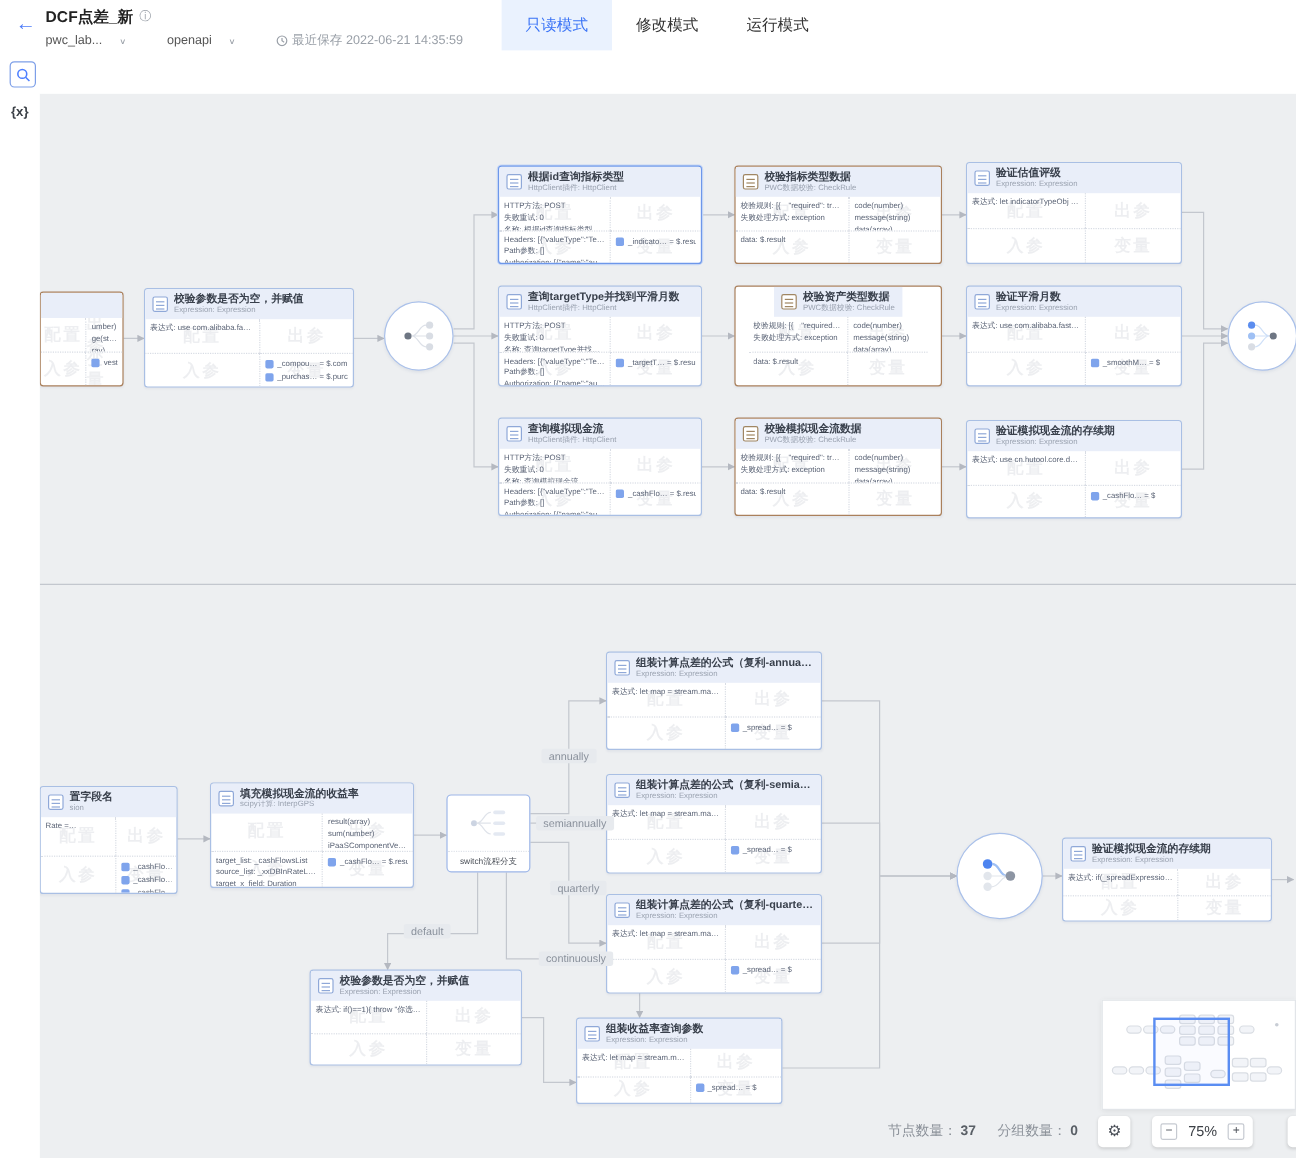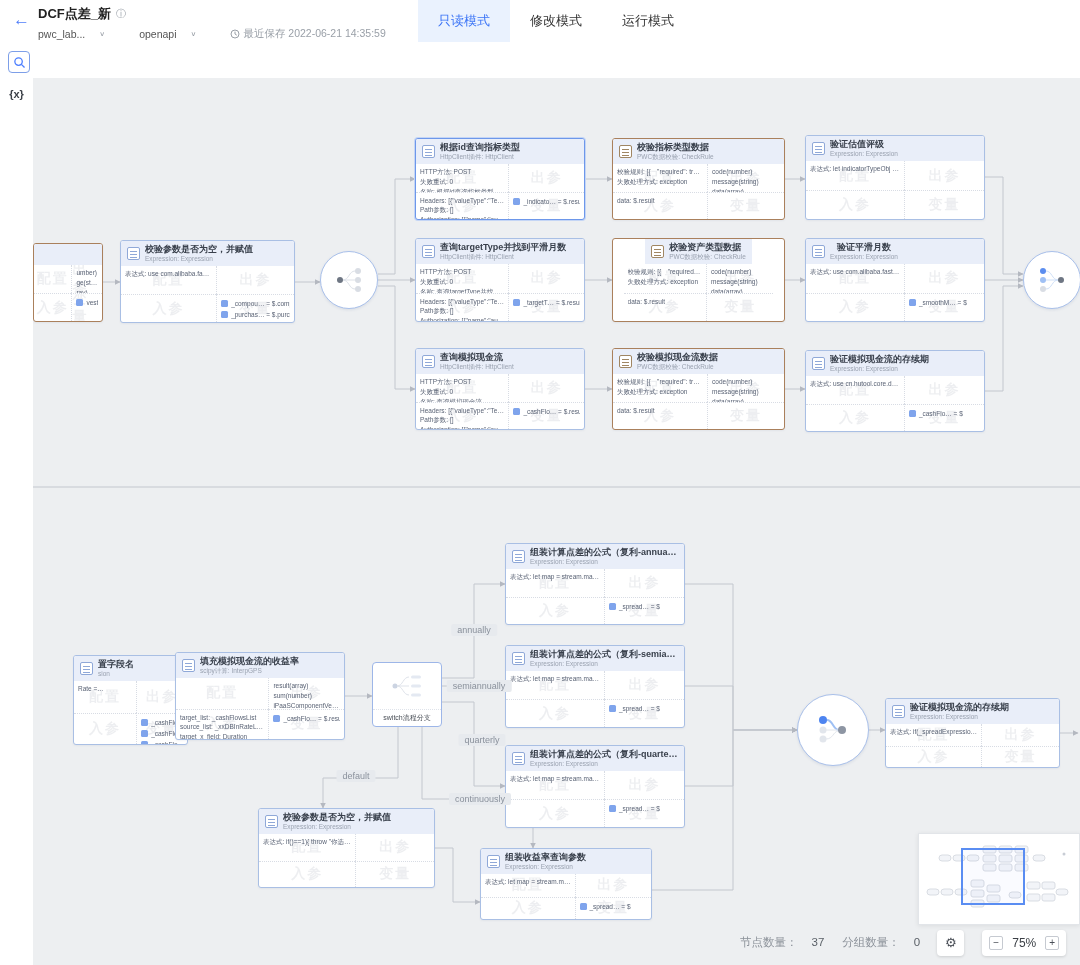--- a/index.html
+++ b/index.html
@@ -57,21 +57,21 @@
 
 .gw{position:absolute;border-radius:50%;background:#fff;border:1px solid #a9c0ea;box-shadow:0 1px 3px rgba(30,60,120,.1);display:flex;align-items:center;justify-content:center}
 
 .elabel{position:absolute;transform:translate(-50%,-50%);background:#e7eaee;color:#8a919c;font-size:9px;padding:1px 6px;border-radius:2px;white-space:nowrap;z-index:4}
 
 .minimap{position:absolute;left:885px;top:755px;width:162px;height:92px;background:#fff;border:1px solid #e2e5e9;box-shadow:0 1px 5px rgba(0,0,0,.08);z-index:6}
 .viewport{position:absolute;left:42px;top:14px;width:64px;height:57px;border:2px solid #5a8df2;background:rgba(90,141,242,.03)}
 
 .statusbar{position:absolute;left:707px;top:851px;height:27px;display:flex;align-items:center;z-index:7}
 .stat{font-size:11.5px;color:#8b9199;white-space:nowrap}
-.stat b{color:#595f66;font-weight:normal;margin-left:14px}
+.stat b{color:#595f66;font-weight:bold;margin-left:3px}
 .stat+.stat{margin-left:18px}
 .cbtn{width:27px;height:26px;background:#fff;border-radius:4px;box-shadow:0 1px 3px rgba(0,0,0,.14);display:flex;align-items:center;justify-content:center;font-size:13px;color:#4a4f57;cursor:pointer}
 .gearbtn{margin-left:17px}
 .zoomgroup{margin-left:18px;height:26px;background:#fff;border-radius:4px;box-shadow:0 1px 3px rgba(0,0,0,.14);display:flex;align-items:center;padding:0 7px;gap:9px}
 .zbtn{width:14px;height:14px;border:1px solid #c6cad1;border-radius:2px;display:flex;align-items:center;justify-content:center;font-size:10px;color:#4a4f57;cursor:pointer}
 .zval{font-size:12px;color:#3c4046}
 .focusbtn{margin-left:29px}
 </style>
 </head>
 <body>
@@ -522,21 +522,21 @@
           <span class="wm">出参</span>
         </div>
         <div class="q q3">
           <span class="wm">入参</span>
         </div>
         <div class="q q4">
           <span class="wm">变量</span>
         </div>
       </div>
     </div>
-    <div class="node expr" style="left: 772px; top: 160px; width: 180px; height: 84px; text-align: center;">
+    <div class="node expr" style="left: 772px; top: 160px; width: 180px; height: 84px;">
       <div class="nhead">
         <span class="nicon"></span>
         <div class="nht">
           <div class="ntitle">验证平滑月数</div>
           <div class="nsub">Expression: Expression</div>
         </div>
       </div>
       <div class="nbody">
         <div class="q q1">
           <span class="wm">配置</span>
@@ -586,21 +586,21 @@
           <span class="wm">变量</span>
           <div class="tags">
             <div class="tag">
               <span class="tagicon"></span>
               <span>_cashFlo… = $</span>
             </div>
           </div>
         </div>
       </div>
     </div>
-    <div class="node expr clipped" style="left: 0px; top: 577px; width: 115px; height: 90px; margin-left: 40px;">
+    <div class="node expr clipped" style="left: 0px; top: 577px; width: 115px; height: 90px;">
       <div class="nhead">
         <span class="nicon"></span>
         <div class="nht">
           <div class="ntitle">置字段名</div>
           <div class="nsub">sion</div>
         </div>
       </div>
       <div class="nbody">
         <div class="q q1">
           <span class="wm">配置</span>

